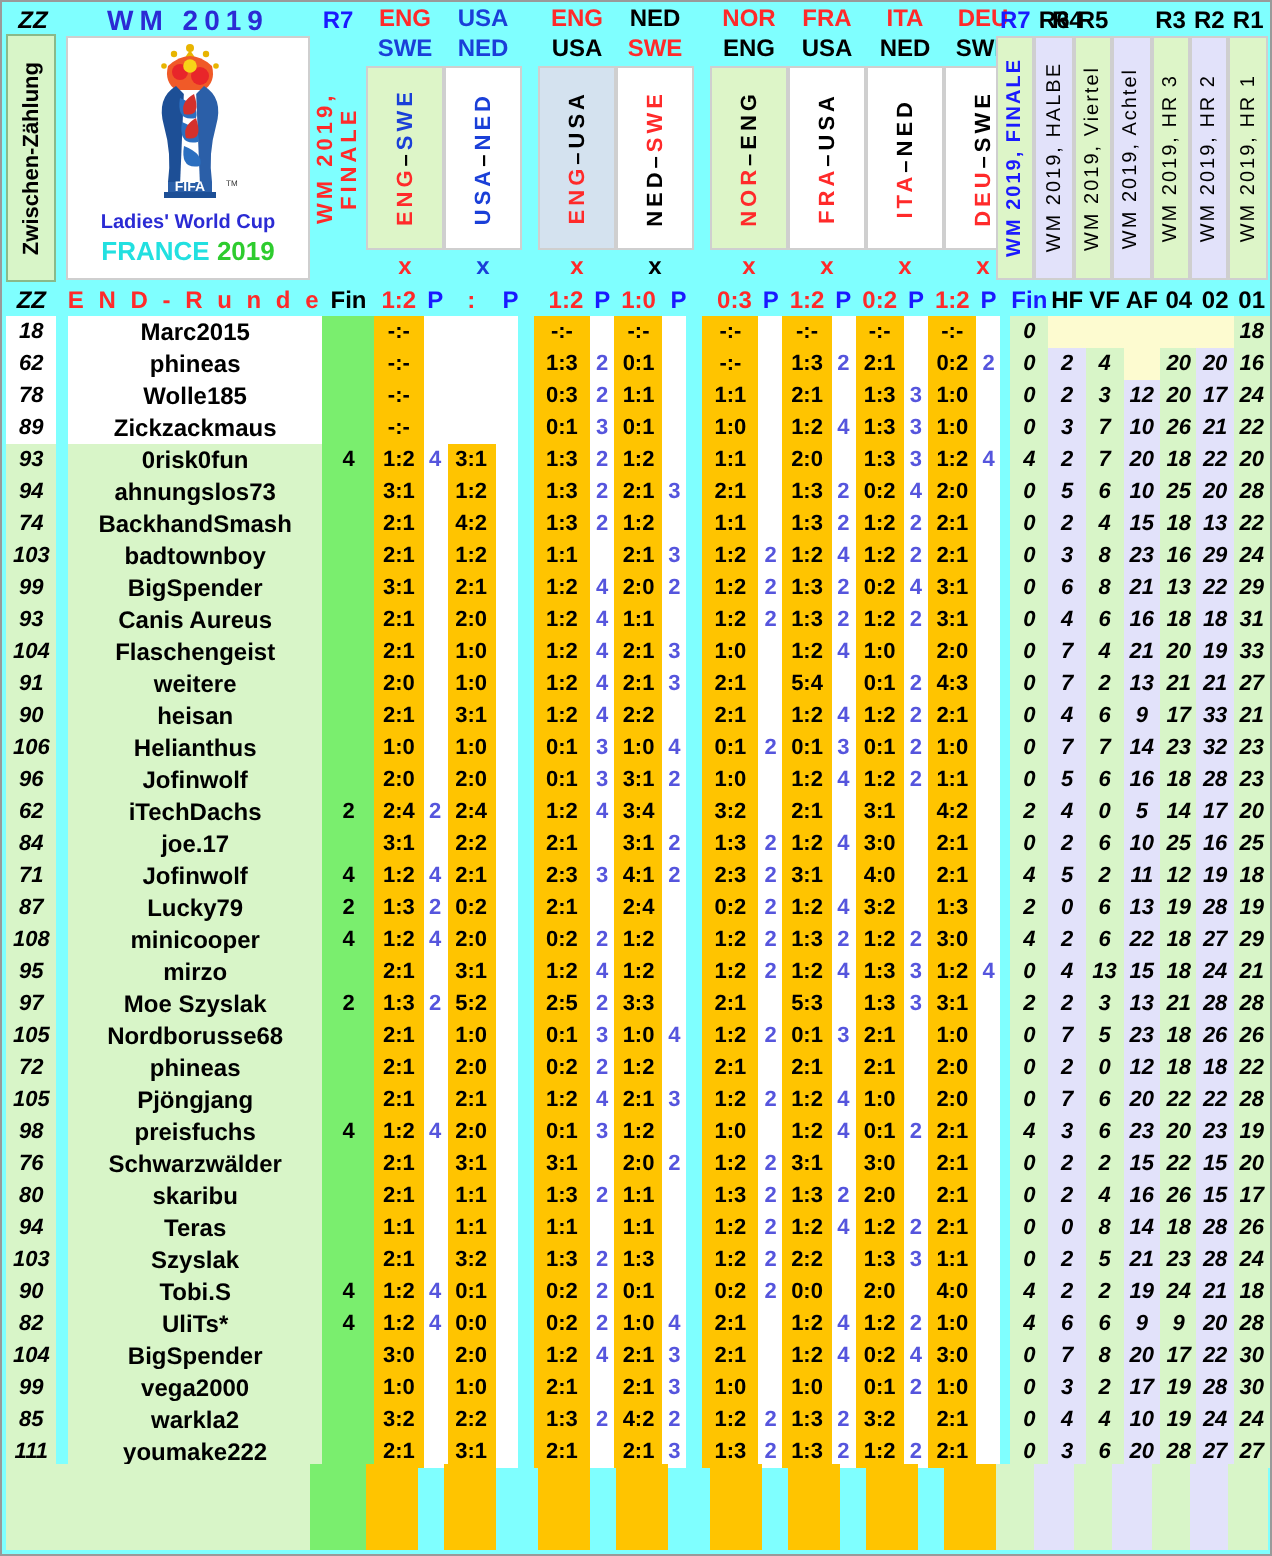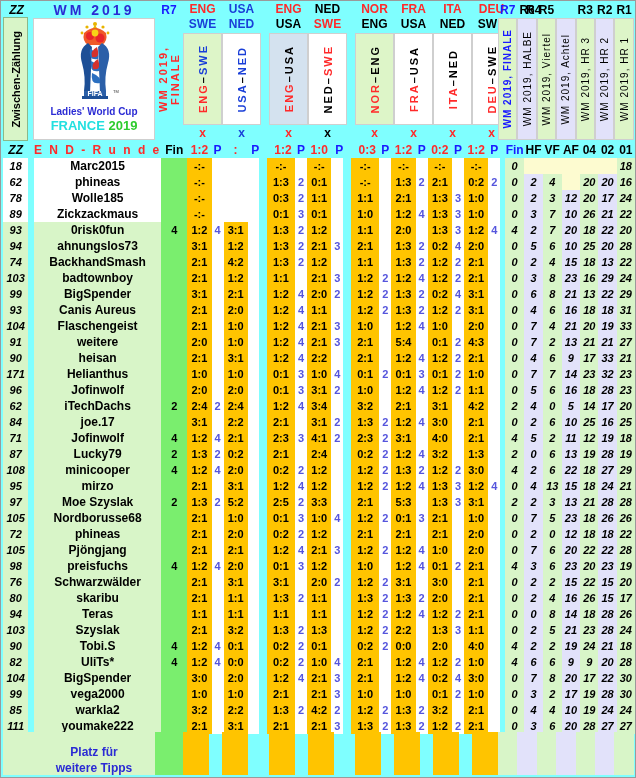--- a/index.html
+++ b/index.html
@@ -671,21 +671,21 @@
           <td class="" style="width: 6px; background: rgb(127, 255, 255);"></td>
           <td class="c-stat st-a" style="width: 19.4px;">0</td>
           <td class="c-stat st-b" style="width: 19.4px;">4</td>
           <td class="c-stat st-a" style="width: 19.4px;">6</td>
           <td class="c-stat st-b" style="width: 19.4px;">9</td>
           <td class="c-stat st-a" style="width: 19.4px;">17</td>
           <td class="c-stat st-b" style="width: 19.4px;">33</td>
           <td class="c-stat st-a" style="width: 19.4px;">21</td>
         </tr>
         <tr>
-          <td class="c-zz">171</td>
+          <td class="c-zz">106</td>
           <td class="c-gap"></td>
           <td class="c-name">Helianthus</td>
           <td class="c-fin"></td>
           <td class="c-score">1:0</td>
           <td class="c-pts"></td>
           <td class="c-score">1:0</td>
           <td class="c-pts"></td>
           <td class="c-score" style="border-left: 8px solid rgb(127, 255, 255);">0:1</td>
           <td class="c-pts">3</td>
           <td class="c-score">1:0</td>
@@ -1365,24 +1365,20 @@
           <td class="c-stat st-b" style="width: 19.4px;">20</td>
           <td class="c-stat st-a" style="width: 19.4px;">28</td>
           <td class="c-stat st-b" style="width: 19.4px;">27</td>
           <td class="c-stat st-a" style="width: 19.4px;">27</td>
         </tr>
       </tbody>
   </table>
 
   <div id="footbg" style="top: 731px; height: 43px;"></div>
   <div id="footbg2" style="top: 731px; height: 43px;"></div>
-  <div id="foot" style="top: 743px;">
-    <div>Platz für</div>
-    <div>weitere Tipps</div>
-  </div>
   <div id="tailcols">
       <div class="tailcol" style="position: absolute; left: 182px; top: 731px; width: 26px; height: 43px; background: rgb(255, 196, 0);"></div>
       <div class="tailcol" style="position: absolute; left: 221px; top: 731px; width: 26px; height: 43px; background: rgb(255, 196, 0);"></div>
       <div class="tailcol" style="position: absolute; left: 268px; top: 731px; width: 26px; height: 43px; background: rgb(255, 196, 0);"></div>
       <div class="tailcol" style="position: absolute; left: 307px; top: 731px; width: 26px; height: 43px; background: rgb(255, 196, 0);"></div>
       <div class="tailcol" style="position: absolute; left: 354px; top: 731px; width: 26px; height: 43px; background: rgb(255, 196, 0);"></div>
       <div class="tailcol" style="position: absolute; left: 393px; top: 731px; width: 26px; height: 43px; background: rgb(255, 196, 0);"></div>
       <div class="tailcol" style="position: absolute; left: 432px; top: 731px; width: 26px; height: 43px; background: rgb(255, 196, 0);"></div>
       <div class="tailcol" style="position: absolute; left: 471px; top: 731px; width: 26px; height: 43px; background: rgb(255, 196, 0);"></div>
       <div class="tailcol" style="position: absolute; left: 497px; top: 731px; width: 19.4px; height: 43px; background: rgb(216, 245, 200);"></div>

